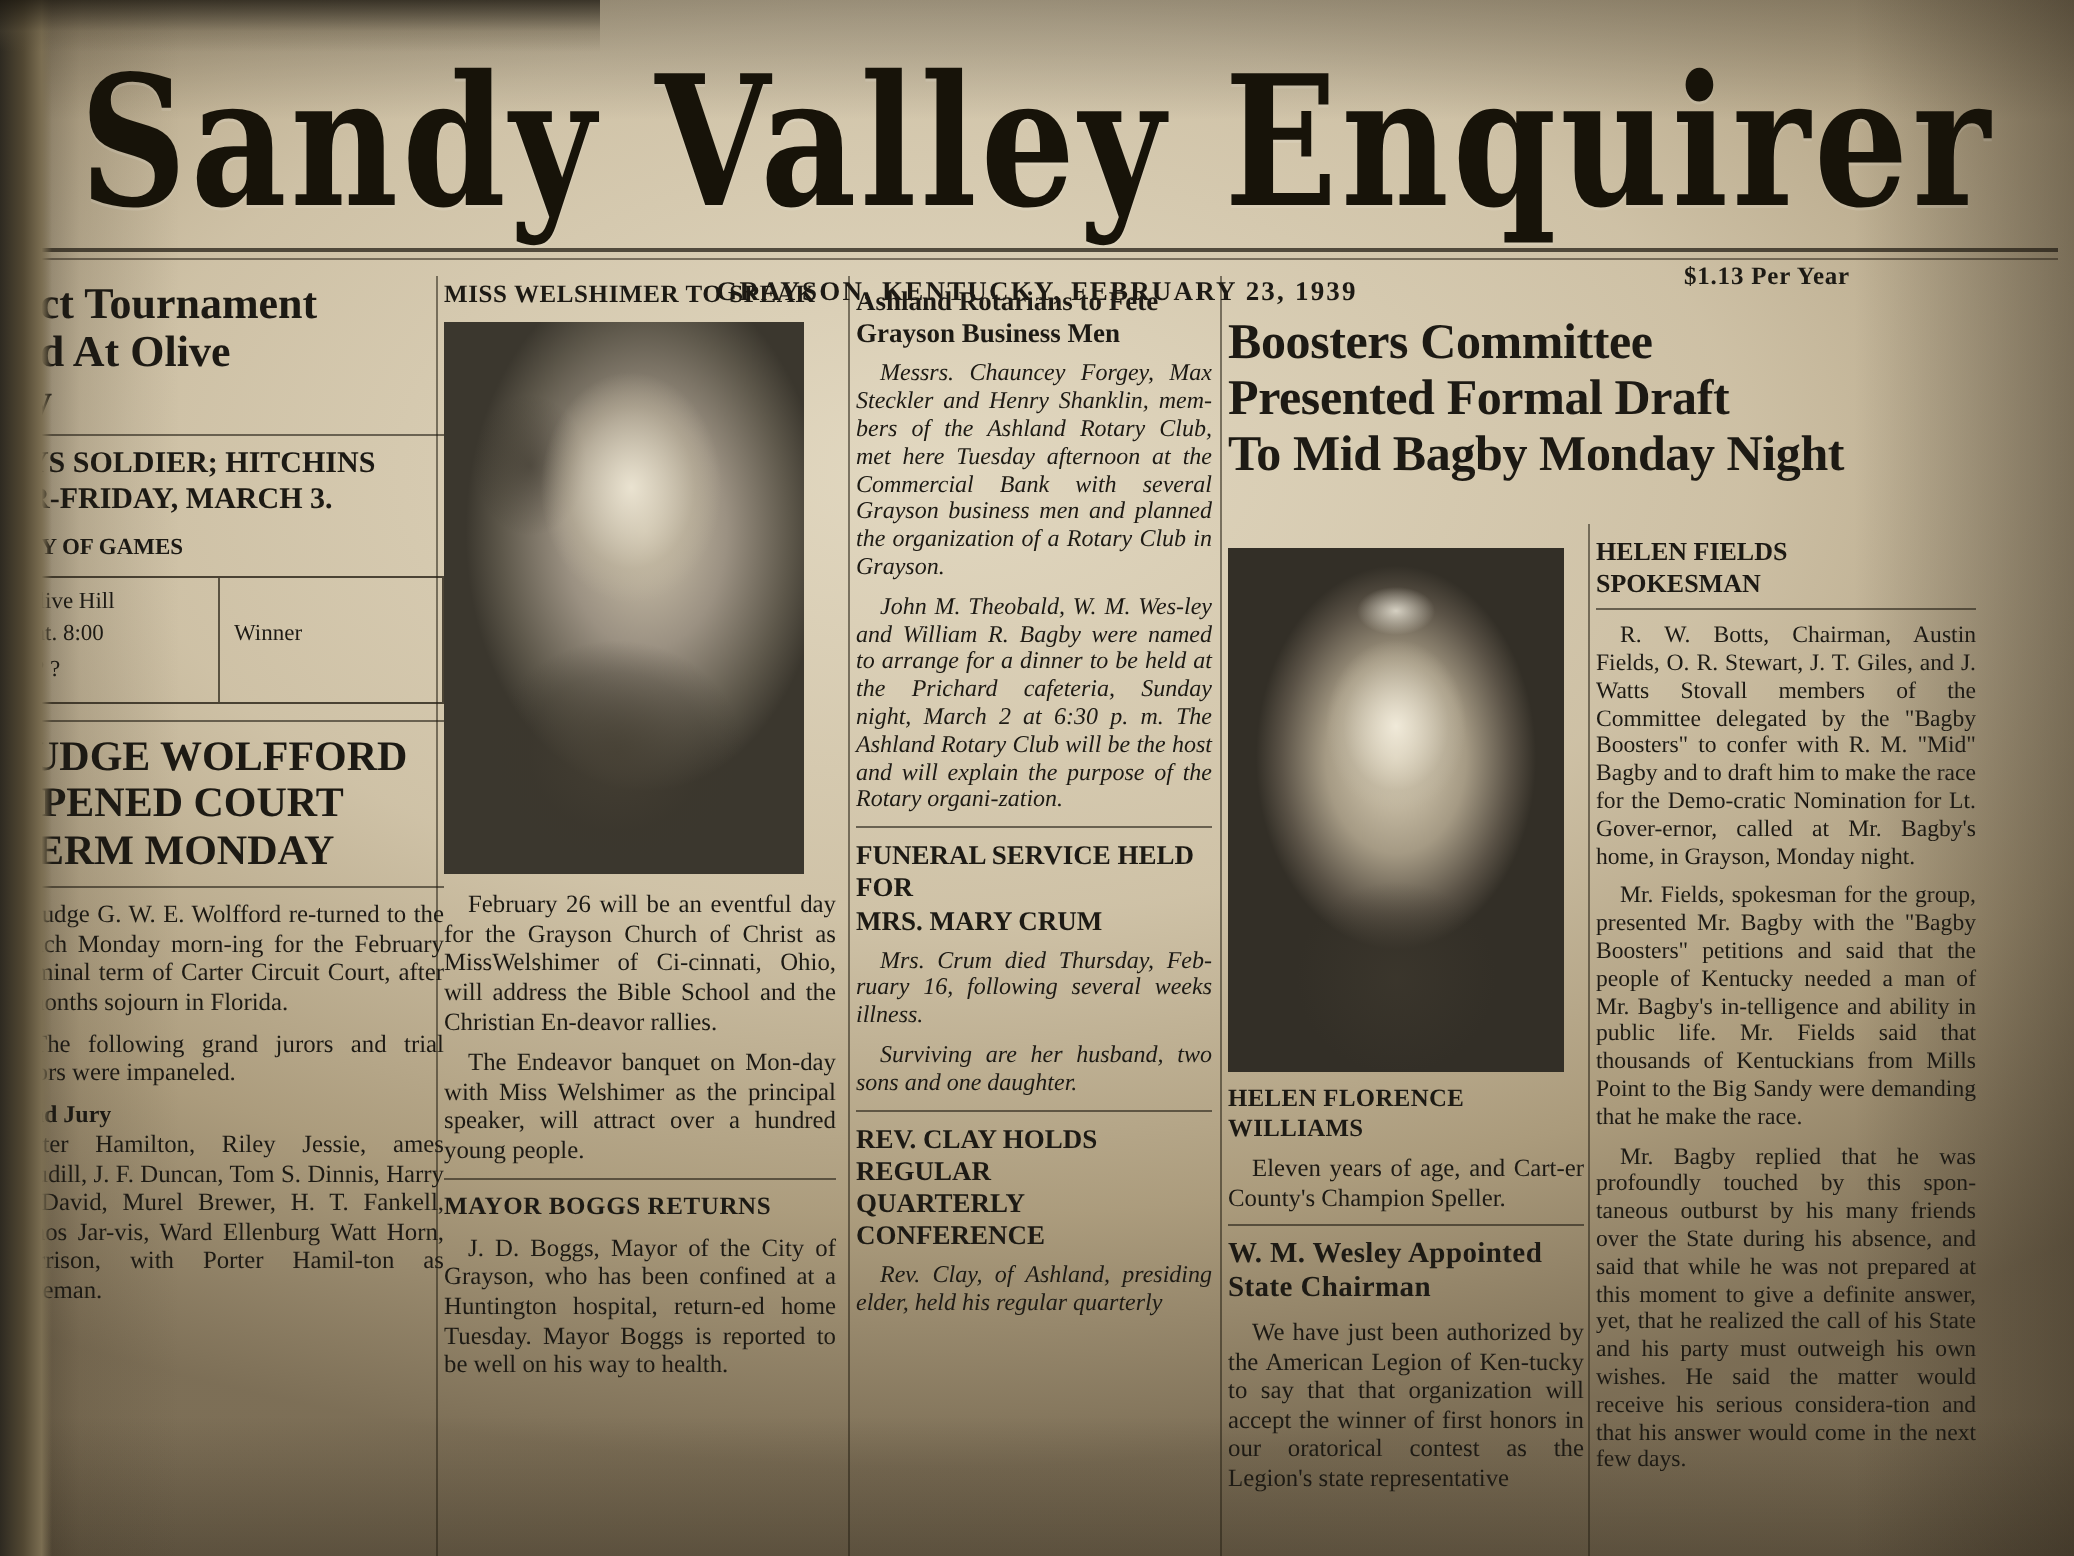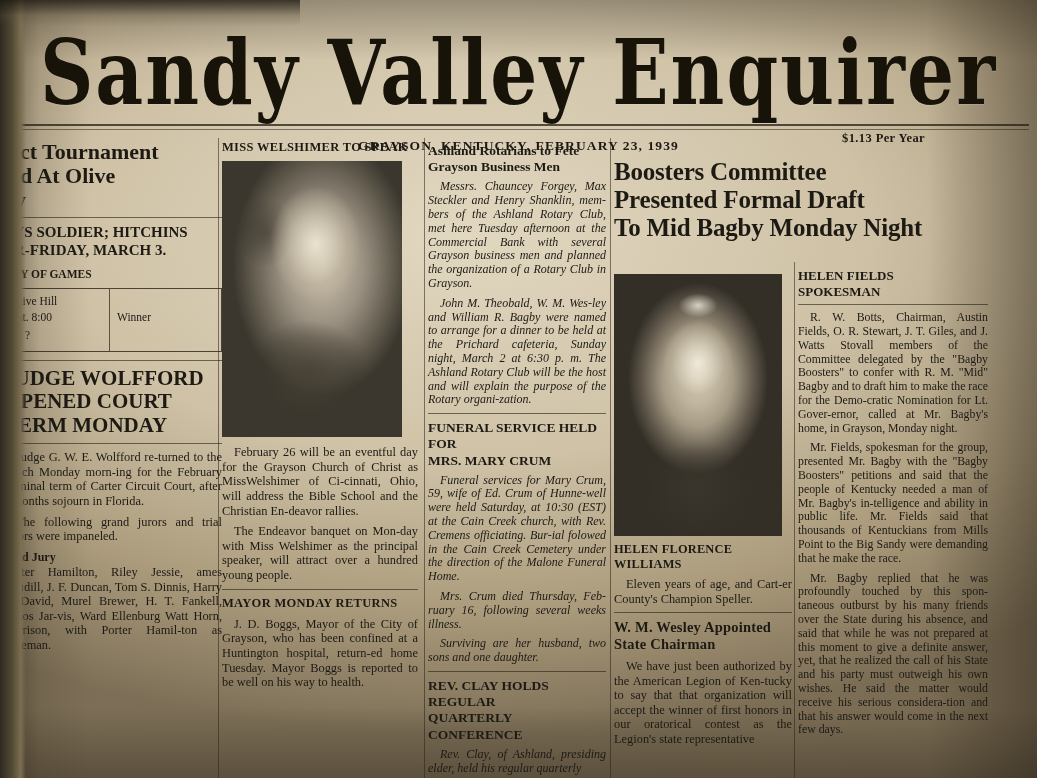--- a/index.html
+++ b/index.html
@@ -293,33 +293,32 @@
       <div style="font-size:12px; font-weight:bold;">rand Jury</div>
       <p class="body noind c1-names">Porter Hamilton, Riley Jessie, ames Caudill, J. F. Duncan, Tom S. Dinnis, Harry McDavid, Murel Brewer, H. T. Fankell, Amos Jar-vis, Ward Ellenburg Watt Horn, Harrison, with Porter Hamil-ton as Foreman.</p>
     </div>
 
     <div class="col" id="col2" style="top:140px;">
       <div class="c2-kicker">MISS WELSHIMER TO SPEAK</div>
       <div class="photo welshimer"></div>
       <p class="body">February 26 will be an eventful day for the Grayson Church of Christ as MissWelshimer of Ci-cinnati, Ohio, will address the Bible School and the Christian En-deavor rallies.</p>
       <p class="body">The Endeavor banquet on Mon-day with Miss Welshimer as the principal speaker, will attract over a hundred young people.</p>
       <div class="hr-thin"></div>
-      <div class="c2-kicker" style="margin-bottom:6px;">MAYOR MONDAY RETURNS</div>
+      <div class="c2-kicker" style="margin-bottom:6px;">MAYOR BOGGS RETURNS</div>
       <p class="body">J. D. Boggs, Mayor of the City of Grayson, who has been confined at a Huntington hospital, return-ed home Tuesday. Mayor Boggs is reported to be well on his way to health.</p>
     </div>
 
     <div class="col" id="col3" style="top:143px;">
       <div class="c3-head" style="white-space:pre-line;">Ashland Rotarians to Fete
 Grayson Business Men</div>
       <p class="body">Messrs. Chauncey Forgey, Max Steckler and Henry Shanklin, mem-bers of the Ashland Rotary Club, met here Tuesday afternoon at the Commercial Bank with several Grayson business men and planned the organization of a Rotary Club in Grayson.</p>
       <p class="body">John M. Theobald, W. M. Wes-ley and William R. Bagby were named to arrange for a dinner to be held at the Prichard cafeteria, Sunday night, March 2 at 6:30 p. m. The Ashland Rotary Club will be the host and will explain the purpose of the Rotary organi-zation.</p>
       <div class="hr-thin"></div>
       <div class="c3-head" style="white-space:pre-line;">FUNERAL SERVICE HELD FOR
 MRS. MARY CRUM</div>
-      <p class="body">Funeral services for Mary Crum, 59, wife of Ed. Crum of Hunne-well were held Saturday, at 10:30 (EST) at the Cain Creek church, with Rev. Cremens officiating. Bur-ial folowed in the Cain Creek Cemetery under the direction of the Malone Funeral Home.</p>
       <p class="body">Mrs. Crum died Thursday, Feb-ruary 16, following several weeks illness.</p>
       <p class="body">Surviving are her husband, two sons and one daughter.</p>
       <div class="hr-thin"></div>
       <div class="c3-head" style="white-space:pre-line;">REV. CLAY HOLDS REGULAR
 QUARTERLY CONFERENCE</div>
       <p class="body">Rev. Clay, of Ashland, presiding elder, held his regular quarterly</p>
     </div>
 
     <div class="col" id="col4" style="top:158px; width:420px;">
       <div class="boosters-head" style="white-space:pre-line;">Boosters Committee

